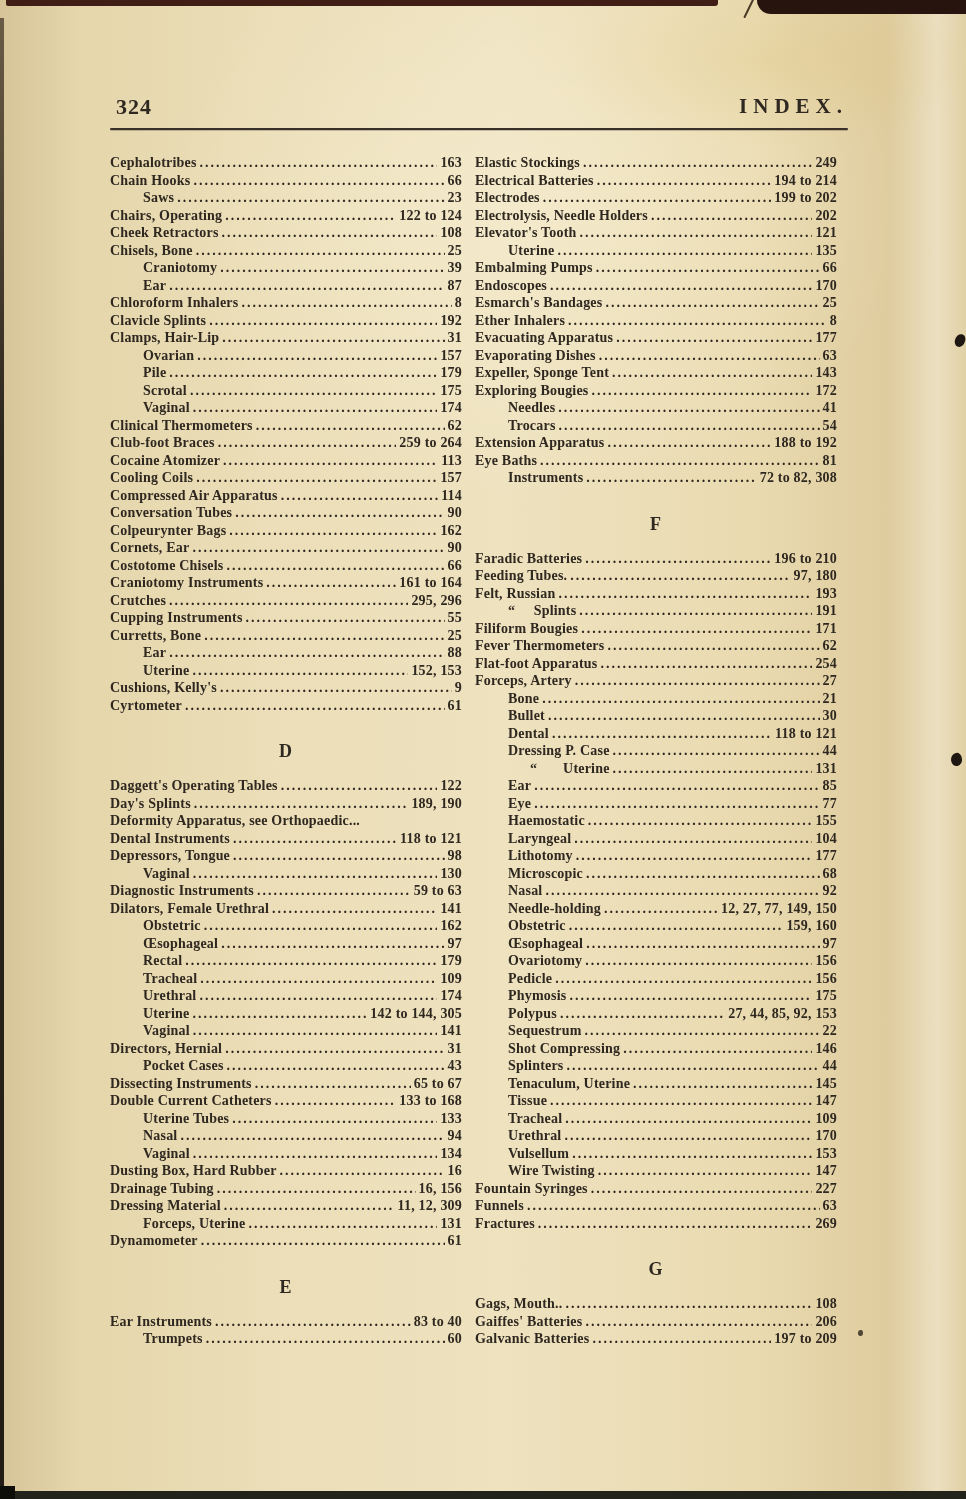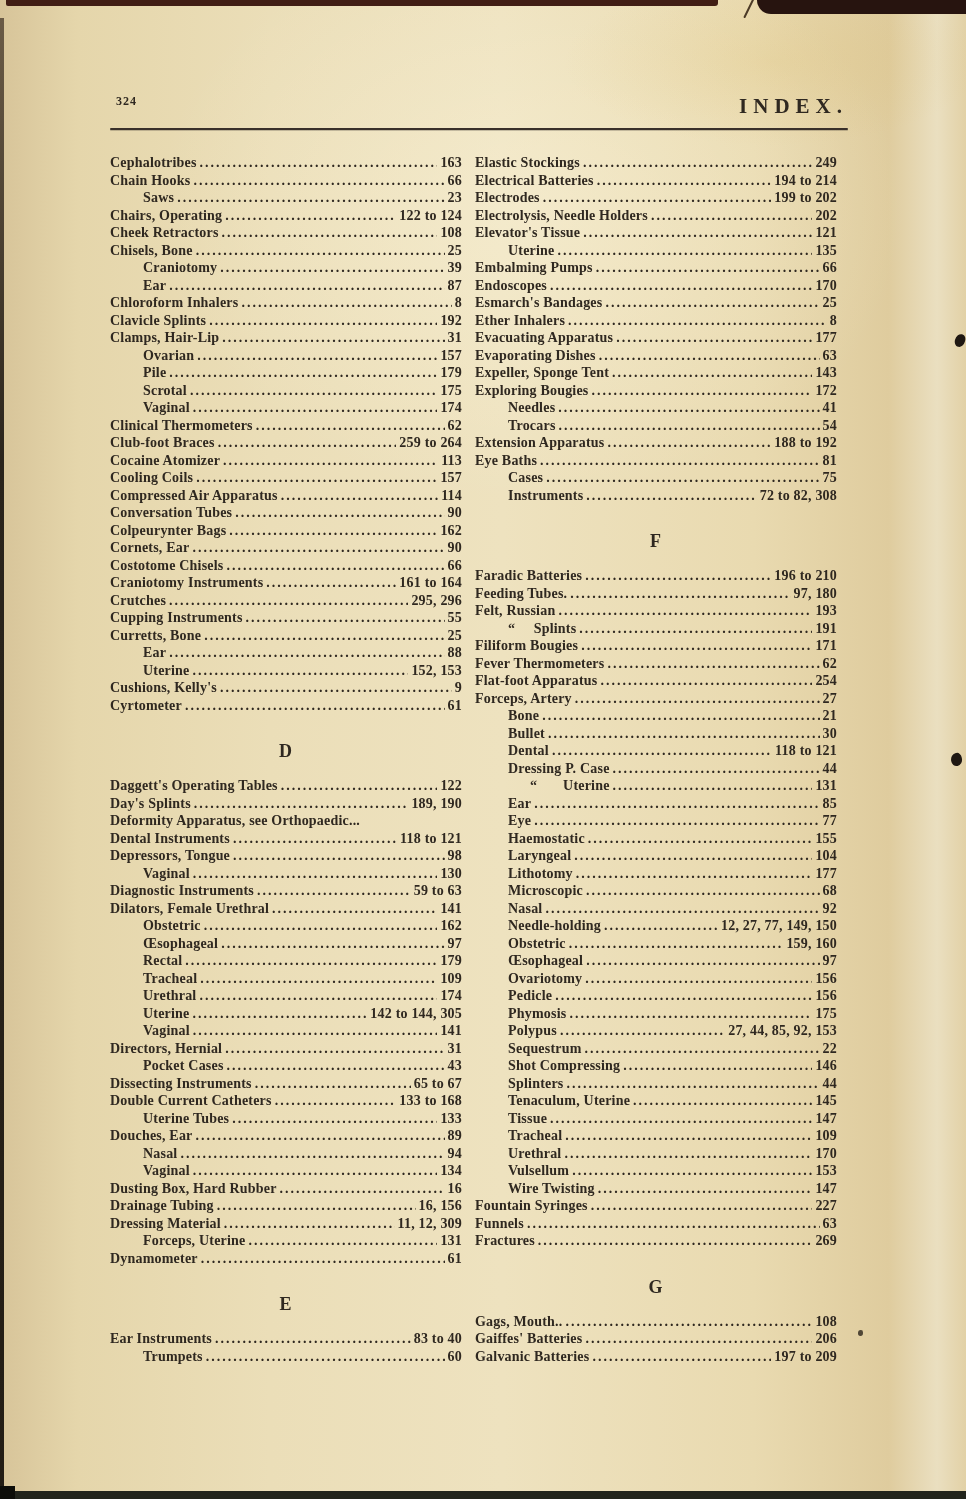--- a/index.html
+++ b/index.html
@@ -25,21 +25,21 @@
   .edge-left { position:absolute; left:0; top:18px; width:4px; bottom:6px; background:linear-gradient(180deg,#6a5b46,#2a241c 30%,#231d15); }
   .edge-bottom { position:absolute; left:0; bottom:0; width:966px; height:8px; background:#22241c; }
   .edge-bottom-corner { position:absolute; left:0; bottom:0; width:15px; height:13px; background:#0d0d09; }
   .ink-spot { position:absolute; background:#1f1812; border-radius:60% 45% 55% 50%; }
   .spot-1 { left:955px; top:334px; width:10px; height:13px; transform:rotate(15deg); }
   .spot-2 { left:951px; top:753px; width:11px; height:13px; transform:rotate(-10deg); }
   .spot-3 { left:858px; top:1330px; width:5px; height:6px; opacity:.75; }
 
   .content { position:absolute; left:110px; top:0; width:738px; }
   .header { position:relative; padding-top:94px; }
-  .pagenum { position:absolute; left:6px; top:94px; font-size:12px; font-weight:bold; letter-spacing:1px; }
+  .pagenum { position:absolute; left:6px; top:94px; font-size:22px; font-weight:bold; letter-spacing:1px; }
   .title { text-align:right; font-size:21px; font-weight:bold; letter-spacing:6px; }
   .rule { height:2px; background:#39302a; margin-top:9px; border-radius:1px; box-shadow:0 1px 0 rgba(57,48,42,.25); }
 
   .cols { display:flex; margin-top:24px; }
   .col { flex:none; }
   .col-left { width:352px; }
   .col-right { width:362px; margin-left:13px; }
 
   .sec-heading { text-align:center; font-size:18px; font-weight:bold; letter-spacing:1px; margin:27px 0 15px; }
   .row { display:flex; align-items:baseline; line-height:17.5px; font-size:14px; font-weight:bold; letter-spacing:.2px; white-space:nowrap; }
@@ -327,25 +327,20 @@
           <div class="row ind0">
             <span class="lab">Double Current Catheters</span>
             <span class="leader"></span>
             <span class="pg">133 to 168</span>
           </div>
           <div class="row ind1">
             <span class="lab">Uterine Tubes</span>
             <span class="leader"></span>
             <span class="pg">133</span>
           </div>
-          <div class="row ind0">
-            <span class="lab">Douches, Ear</span>
-            <span class="leader"></span>
-            <span class="pg">89</span>
-          </div>
           <div class="row ind1">
             <span class="lab">Nasal</span>
             <span class="leader"></span>
             <span class="pg">94</span>
           </div>
           <div class="row ind1">
             <span class="lab">Vaginal</span>
             <span class="leader"></span>
             <span class="pg">134</span>
           </div>
@@ -401,21 +396,21 @@
             <span class="lab">Electrodes</span>
             <span class="leader"></span>
             <span class="pg">199 to 202</span>
           </div>
           <div class="row ind0">
             <span class="lab">Electrolysis, Needle Holders</span>
             <span class="leader"></span>
             <span class="pg">202</span>
           </div>
           <div class="row ind0">
-            <span class="lab">Elevator's Tissue</span>
+            <span class="lab">Elevator's Tooth</span>
             <span class="leader"></span>
             <span class="pg">121</span>
           </div>
           <div class="row ind1">
             <span class="lab">Uterine</span>
             <span class="leader"></span>
             <span class="pg">135</span>
           </div>
           <div class="row ind0">
             <span class="lab">Embalming Pumps</span>
@@ -469,25 +464,20 @@
           </div>
           <div class="row ind0">
             <span class="lab">Extension Apparatus</span>
             <span class="leader"></span>
             <span class="pg">188 to 192</span>
           </div>
           <div class="row ind0">
             <span class="lab">Eye Baths</span>
             <span class="leader"></span>
             <span class="pg">81</span>
-          </div>
-          <div class="row ind1">
-            <span class="lab">Cases</span>
-            <span class="leader"></span>
-            <span class="pg">75</span>
           </div>
           <div class="row ind1">
             <span class="lab">Instruments</span>
             <span class="leader"></span>
             <span class="pg">72 to 82, 308</span>
           </div>
           <div class="sec-heading">F</div>
           <div class="row ind0">
             <span class="lab">Faradic Batteries</span>
             <span class="leader"></span>

